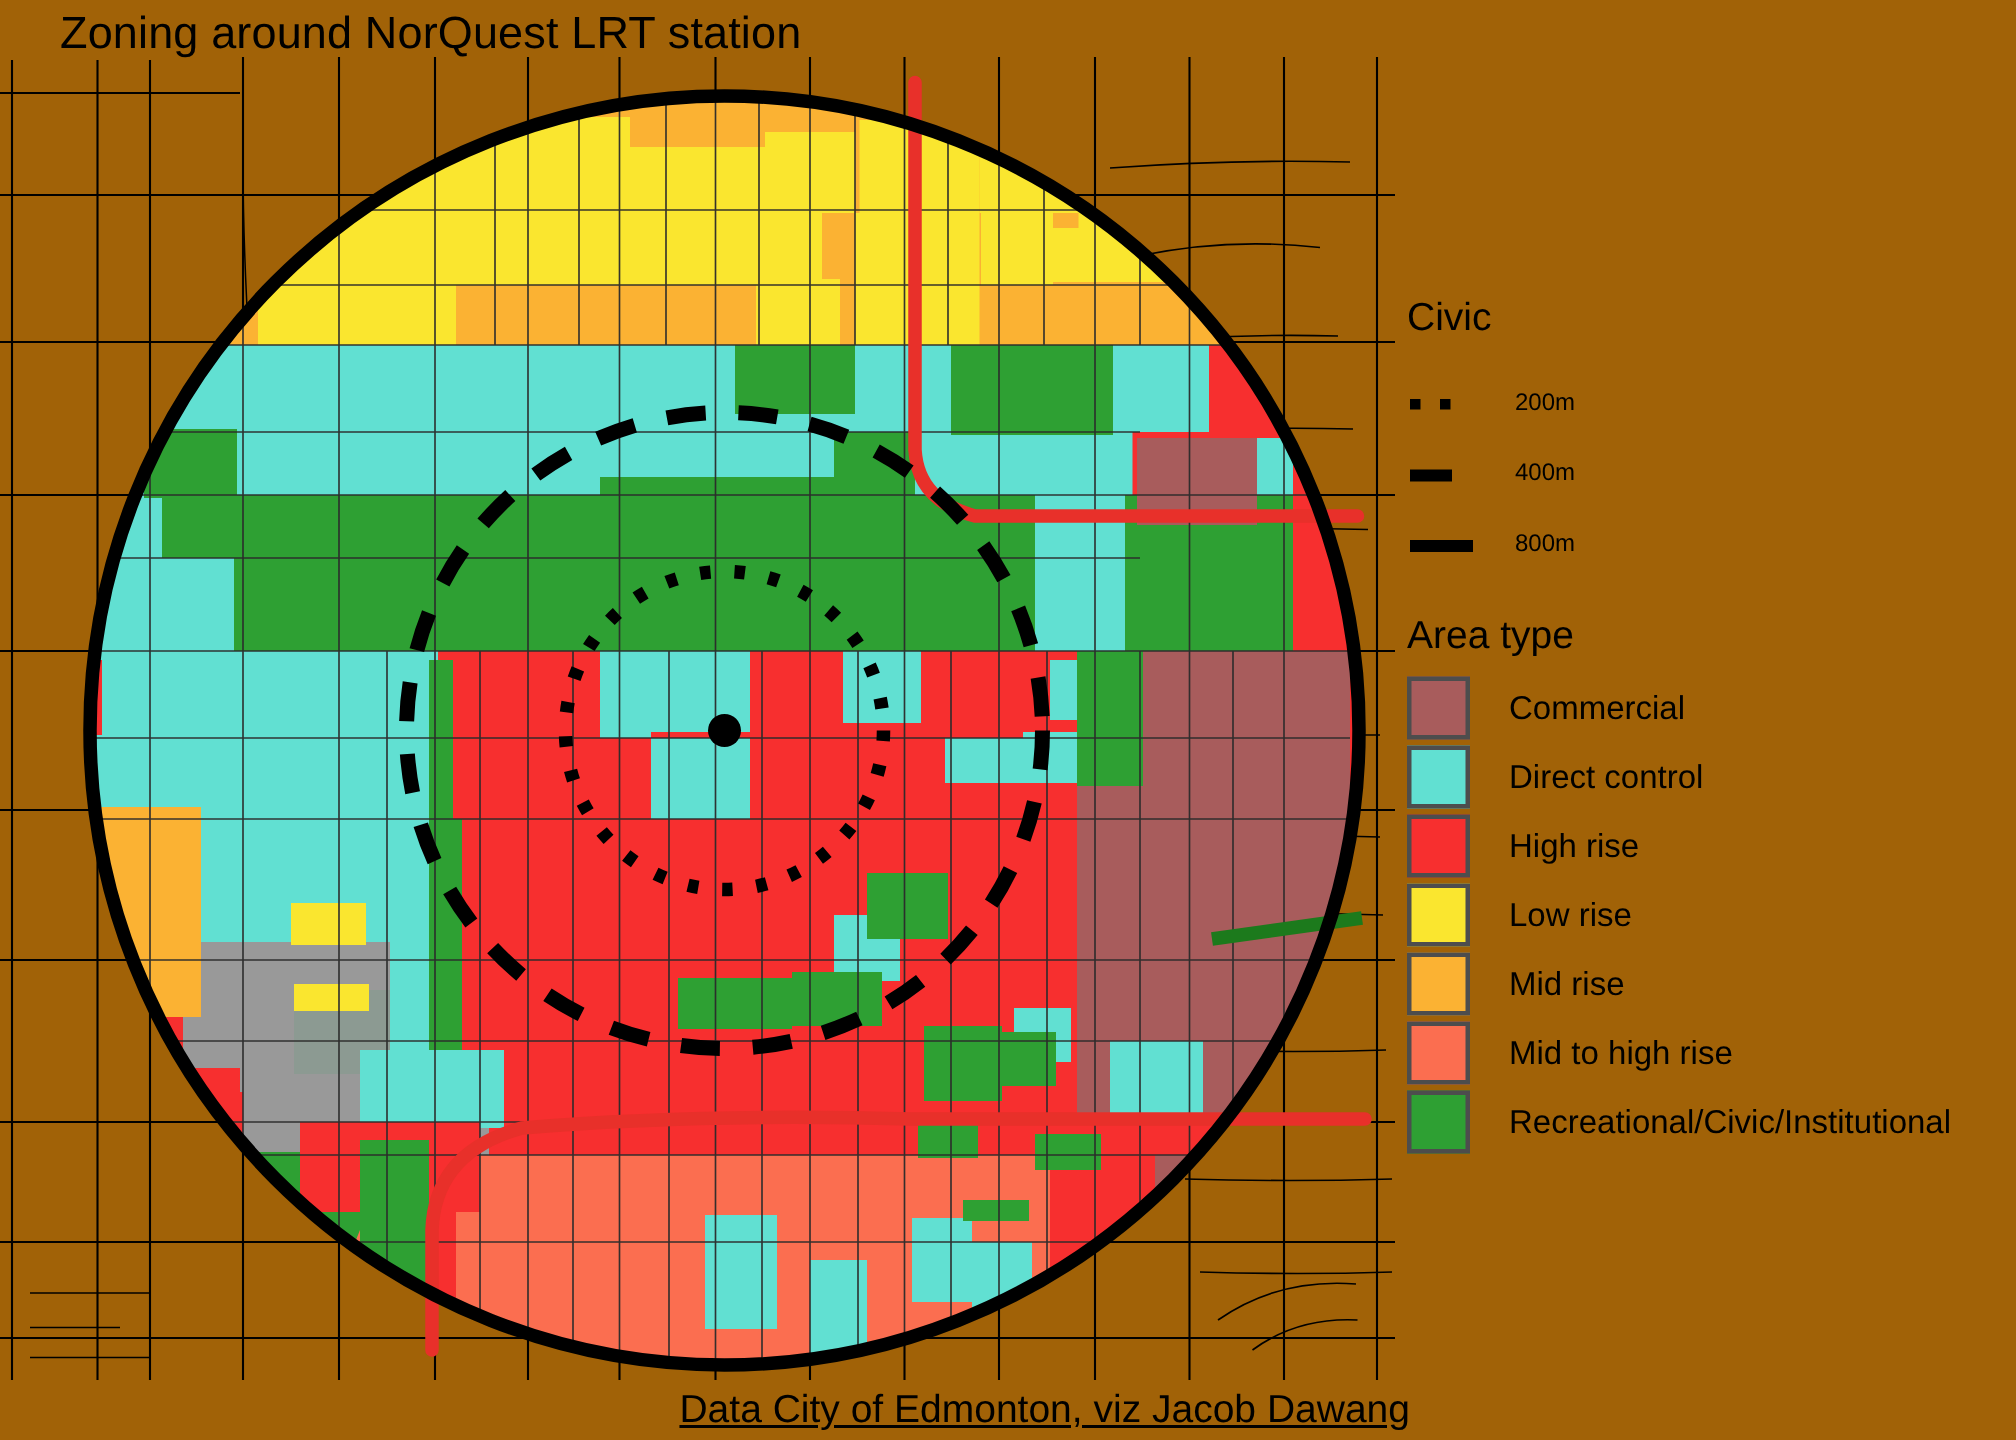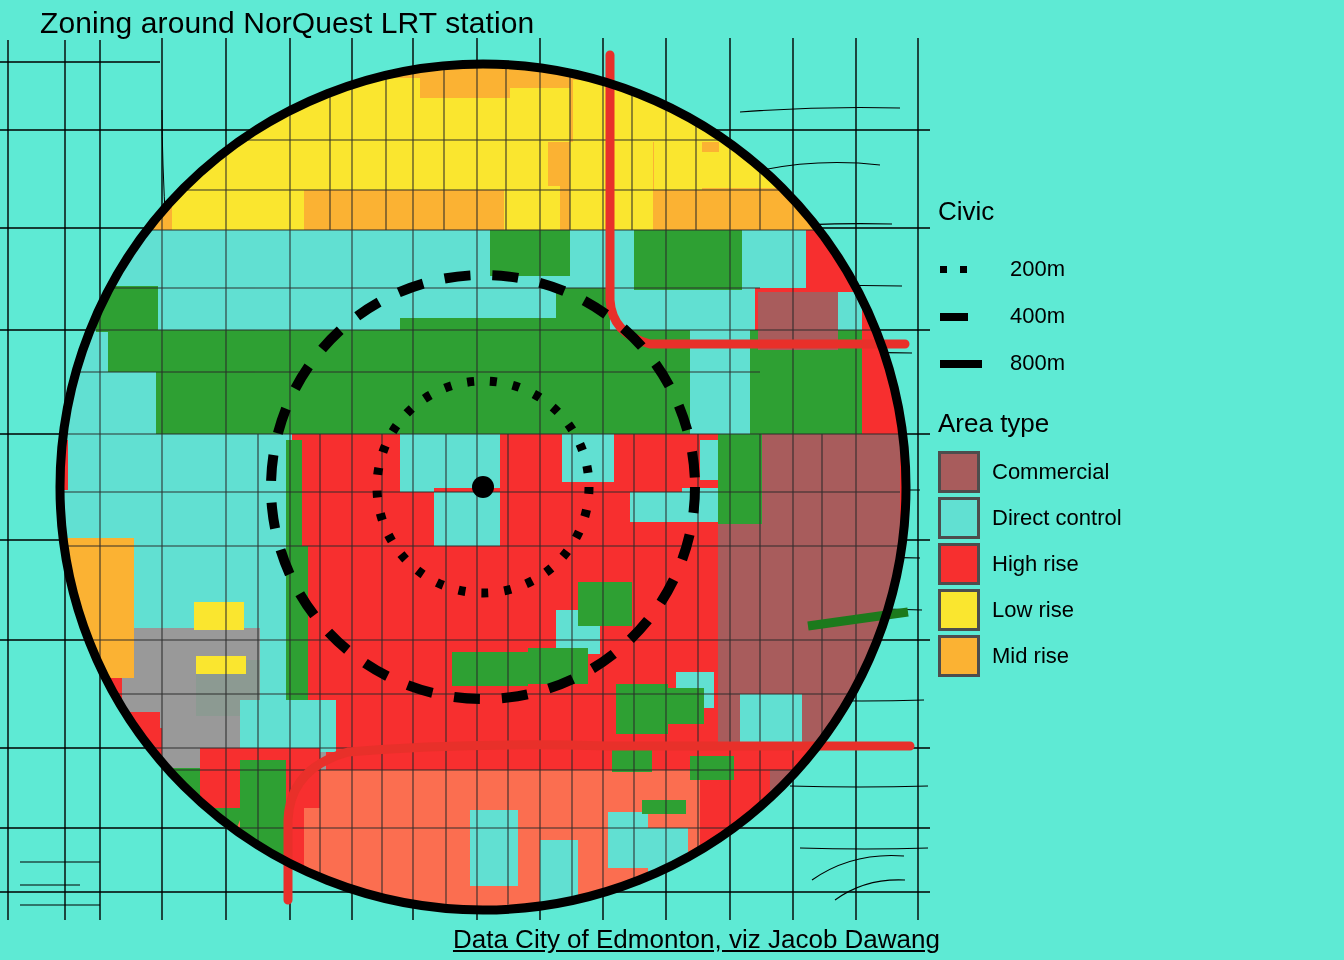--- a/index.html
+++ b/index.html
@@ -1,17 +1,17 @@
 <!DOCTYPE html>
 <html><head>
 <meta charset="utf-8">
 <style>
   html,body{margin:0;padding:0;background:#ffffff;}
   body{width:1344px;height:960px;overflow:hidden;font-family:"Liberation Sans",sans-serif;}
-  #root{position:relative;width:1344px;height:960px;background:#5eead4;}
+  #root{position:relative;width:1344px;height:960px;background:#a16207;}
 
   #title{
     position:absolute;left:40px;top:6px;
     font-size:30px;color:#000;letter-spacing:0.1px;white-space:nowrap;
   }
   #caption{
     position:absolute;left:0;top:924px;width:940px;text-align:right;
     font-size:26px;color:#000;text-decoration:underline;
   }
 
@@ -23,22 +23,22 @@
   .leg-title{position:absolute;font-size:26px;color:#000;}
   #radius-title{left:8px;top:196px;}
   #areatype-title{left:8px;top:408px;}
 
   .leg-row{position:absolute;left:8px;height:46px;display:flex;align-items:center;}
   .key-line{width:54px;height:46px;position:relative;flex:0 0 54px;}
   .key-line i{position:absolute;top:21px;background:#000;height:5px;}
   .key-swatch{
     width:42px;height:42px;flex:0 0 42px;border:3px solid #4d4d4d;box-sizing:border-box;
   }
-  .leg-label{font-size:22px;color:#000;margin-left:18px;white-space:nowrap;}
-  .sw-label{font-size:22px;color:#000;margin-left:12px;white-space:nowrap;}
+  .leg-label{font-size:16px;color:#000;margin-left:18px;white-space:nowrap;}
+  .sw-label{font-size:22px;color:#000;margin-left:26px;white-space:nowrap;}
 </style>
 </head>
 <body>
 
 <div id="root">
 
   <div id="title">Zoning around NorQuest LRT station</div>
 
   <div id="mapwrap">
 
@@ -313,16 +313,24 @@
       <span class="sw-label">Direct control</span>
     </div>
     <div class="leg-row" style="top:587px">
       <span class="key-swatch" style="background:#fae62f"></span>
       <span class="sw-label">Low rise</span>
     </div>
     <div class="leg-row" style="top:633px">
       <span class="key-swatch" style="background:#fbb233"></span>
       <span class="sw-label">Mid rise</span>
     </div>
+    <div class="leg-row" style="top:679px">
+      <span class="key-swatch" style="background:#fb6e50"></span>
+      <span class="sw-label">Mid to high rise</span>
+    </div>
+    <div class="leg-row" style="top:725px">
+      <span class="key-swatch" style="background:#2ea033"></span>
+      <span class="sw-label">Recreational/Civic/Institutional</span>
+    </div>
   </div>
 
   <div id="caption">Data City of Edmonton, viz Jacob Dawang</div>
 </div>
 
 </body></html>

